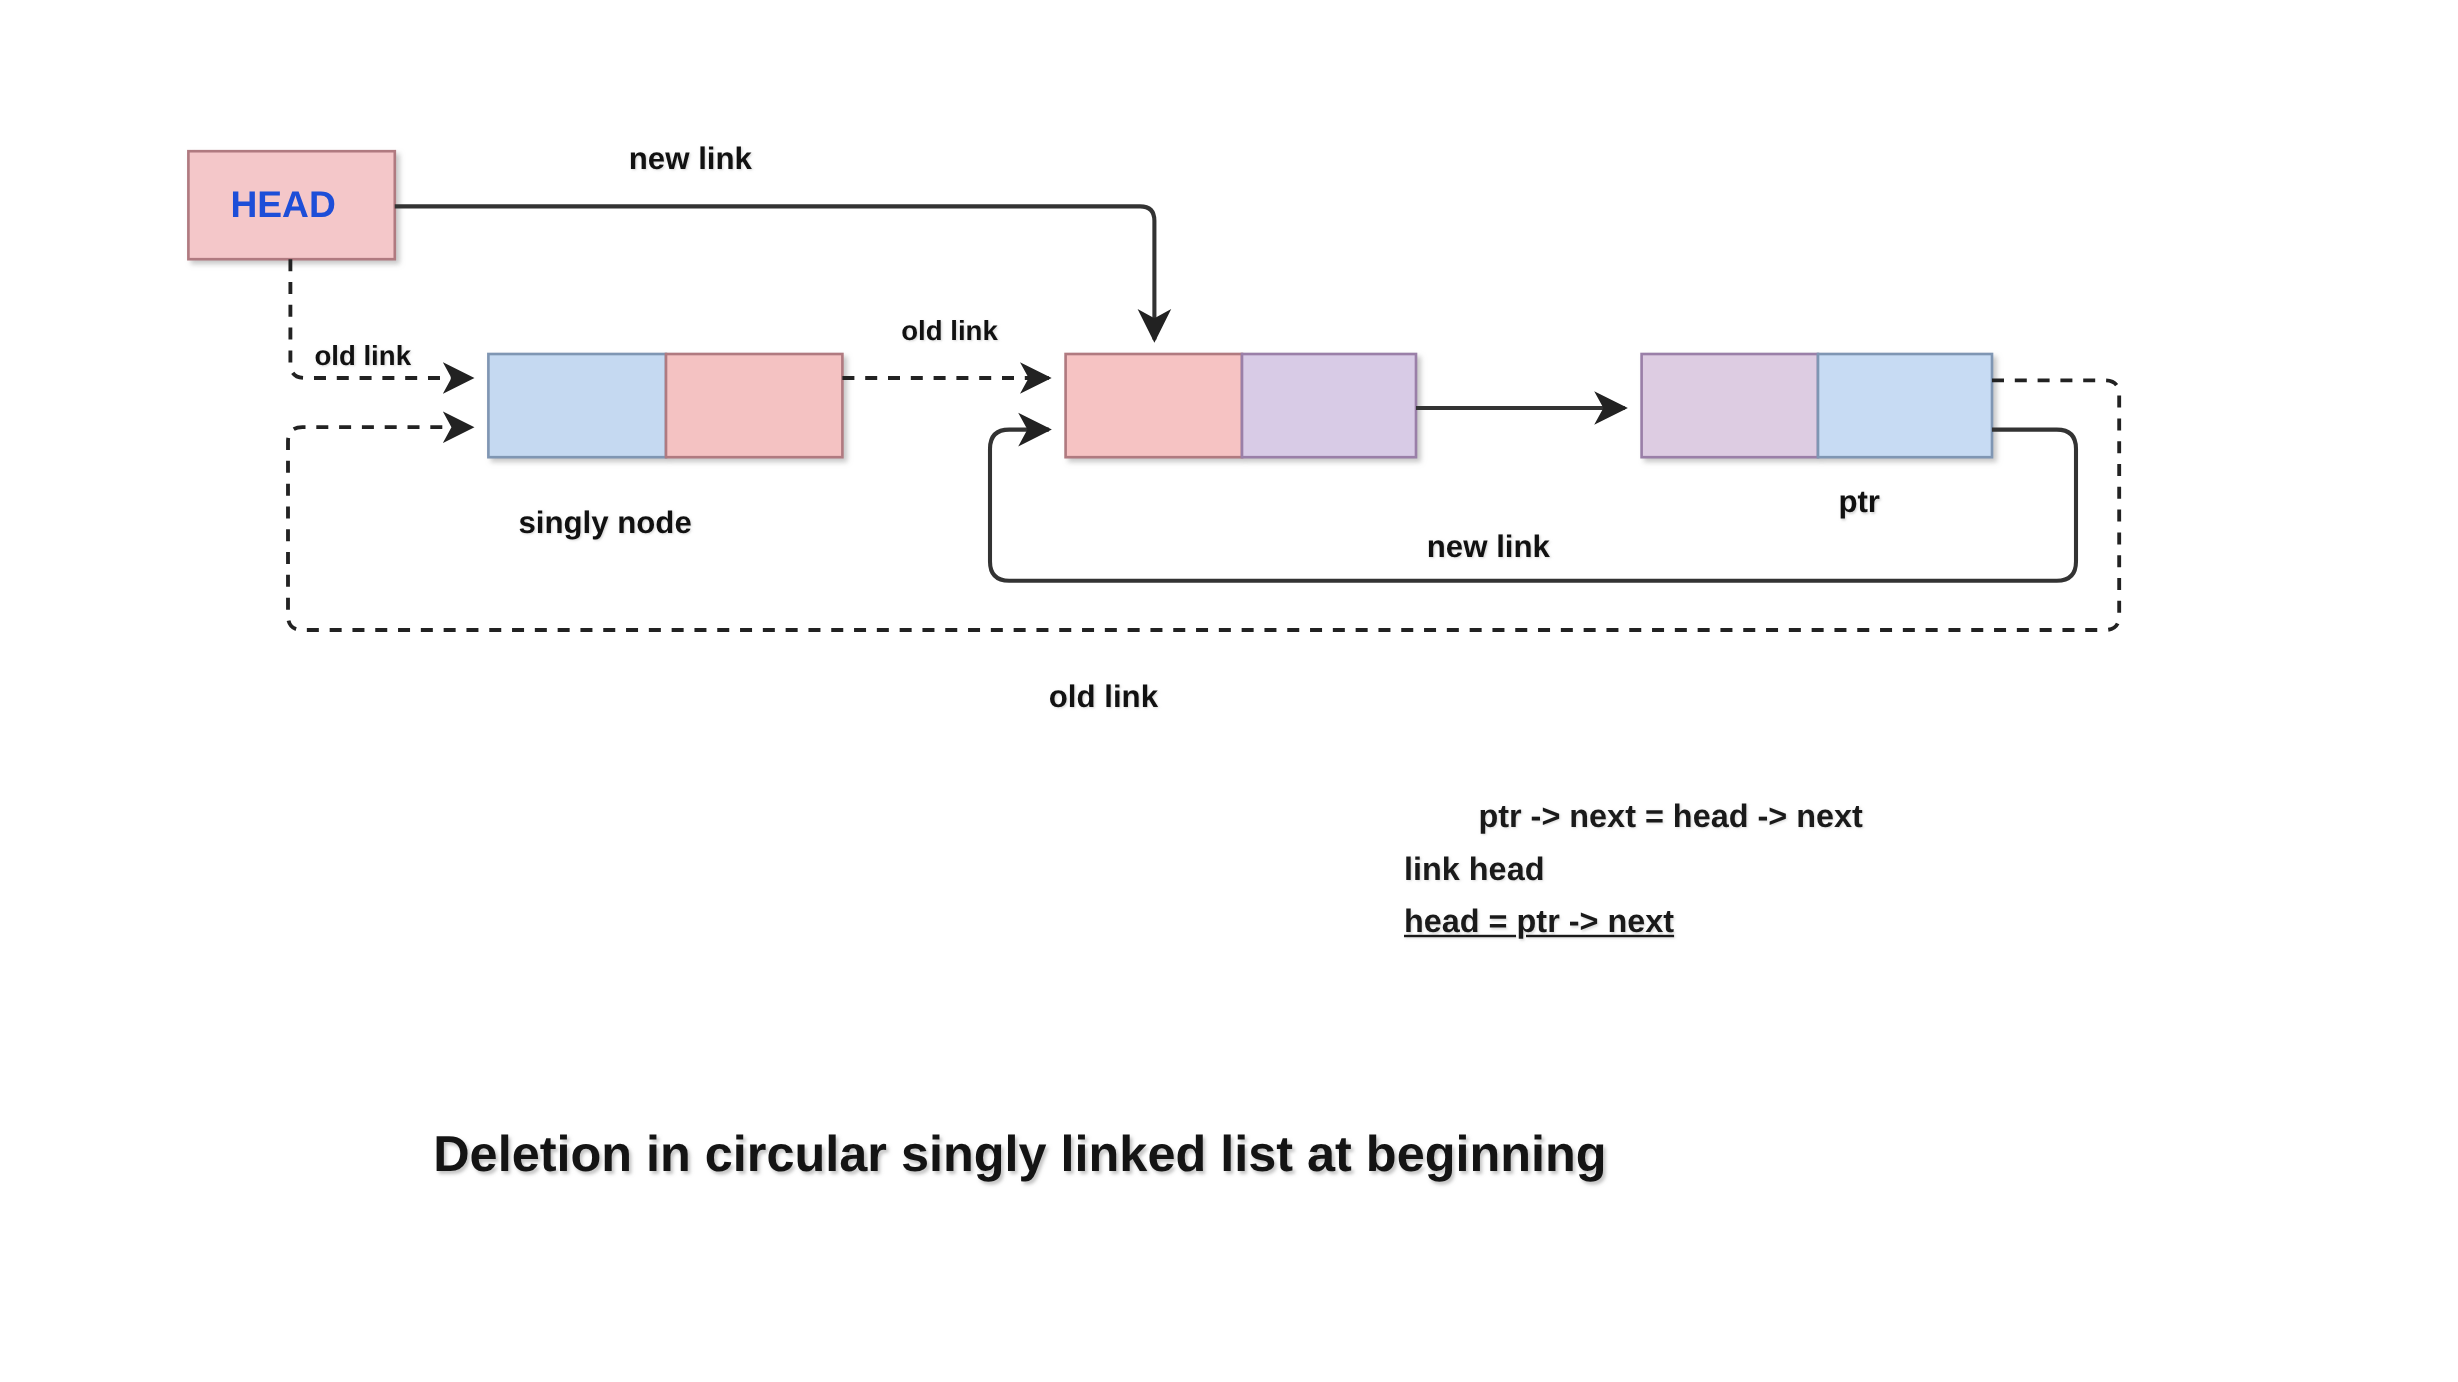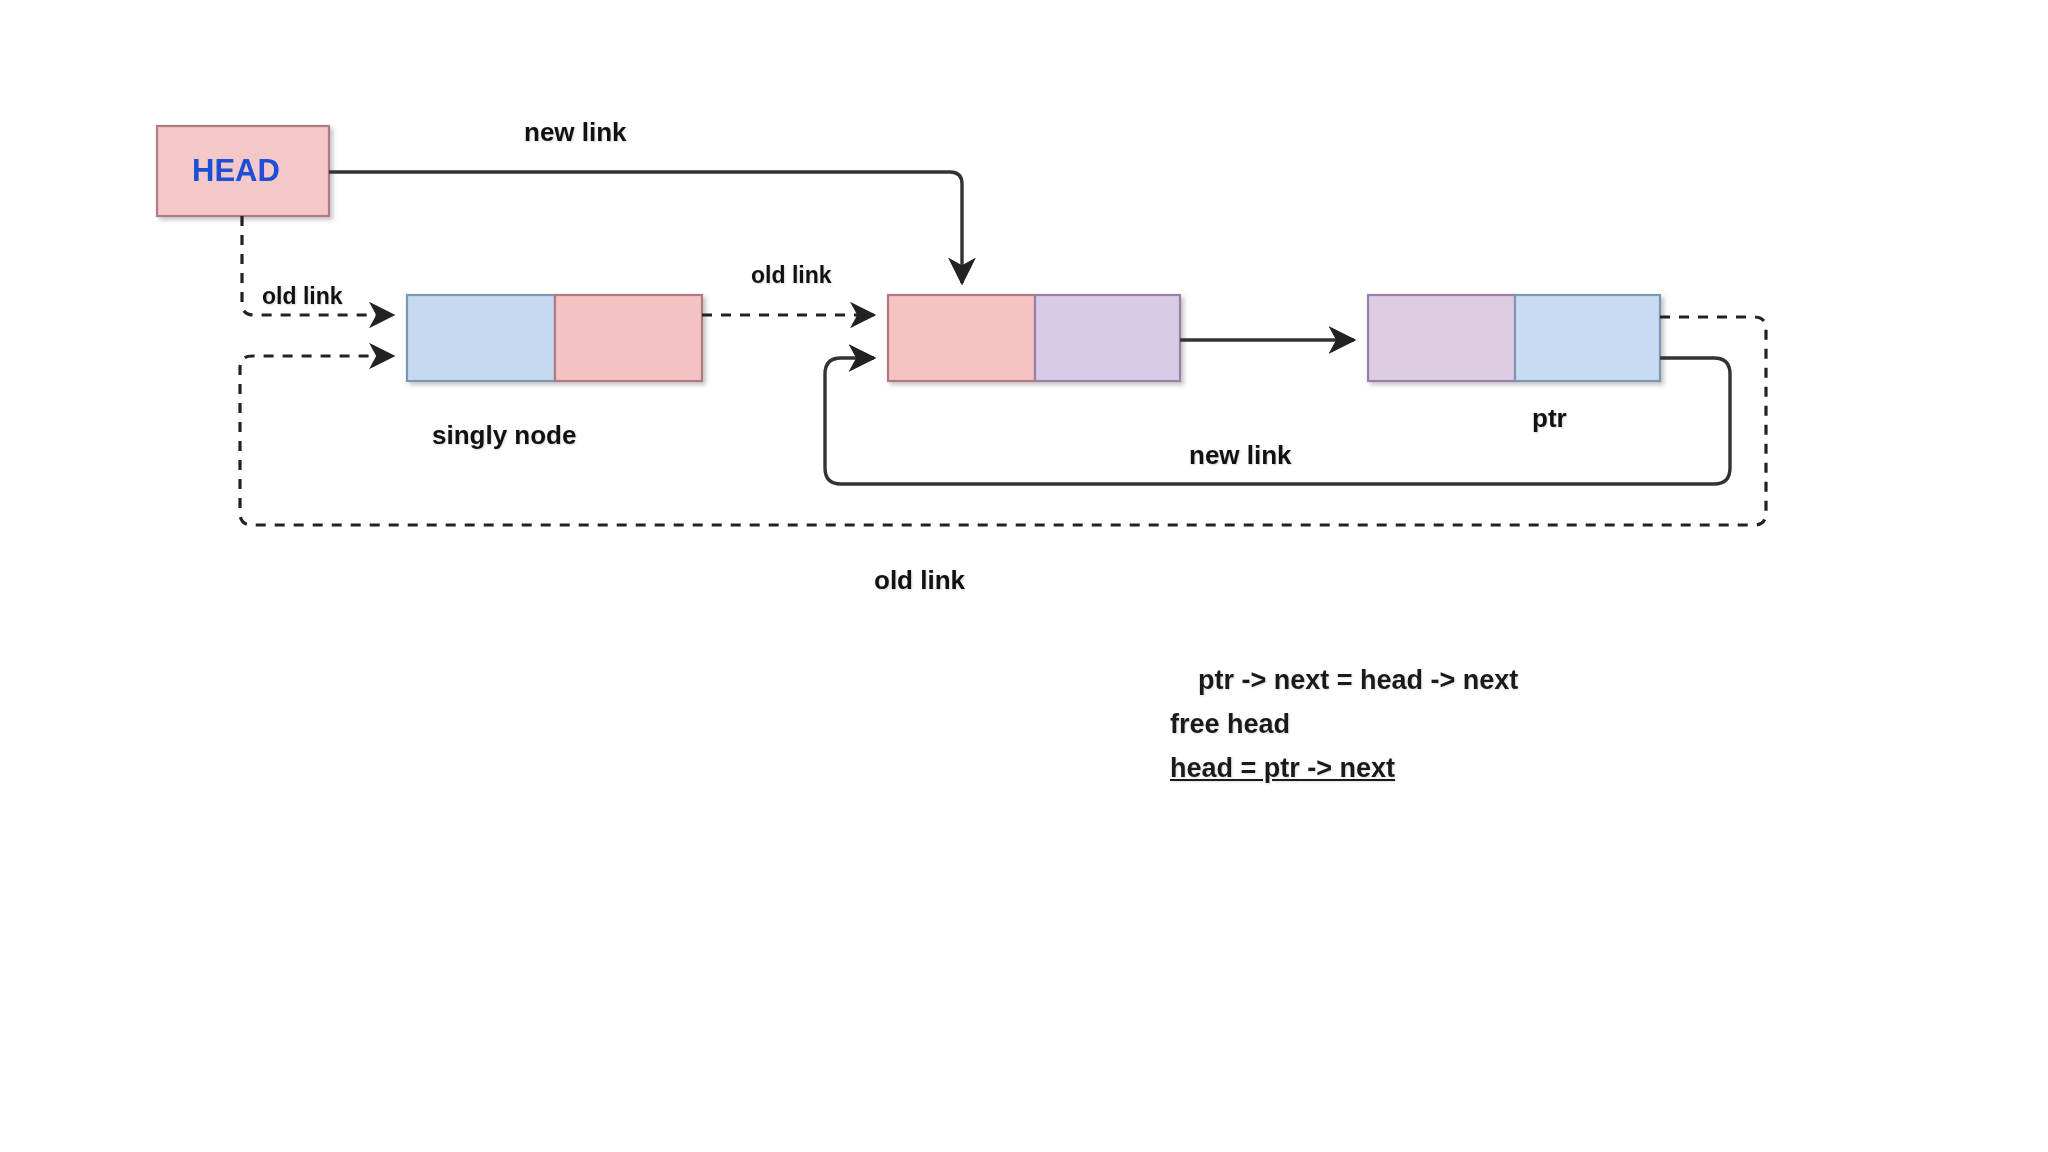--- a/index.html
+++ b/index.html
@@ -118,18 +118,19 @@
   <div class="lbl lbl-sm" style="left:751px; top:262px;">old link</div>
 
   <div class="lbl lbl-md" style="left:432px; top:420px;">singly node</div>
 
   <div class="lbl lbl-md" style="left:1532px; top:403px;">ptr</div>
 
   <div class="lbl lbl-md" style="left:1189px; top:440px;">new link</div>
 
   <div class="lbl lbl-md" style="left:874px; top:565px;">old link</div>
 
-  <div class="code-line" style="left:1198px; top:665px;">ptr -&gt; next = head -&gt; next</div>
-  <div class="code-line" style="left:1170px; top:709px;">free head</div>
+  <div class="code-line" style="left:1232px; top:665px;">ptr -&gt; next = head -&gt; next</div>
+  <div class="code-line" style="left:1170px; top:709px;">link head</div>
   <div class="code-line" style="left:1170px; top:753px;text-decoration:underline;">head = ptr -&gt; next</div>
 
+  <div id="page-title" style="left:361px; top:938px;">Deletion in circular singly linked list at beginning</div>
 
 </div>
 
 </body></html>

